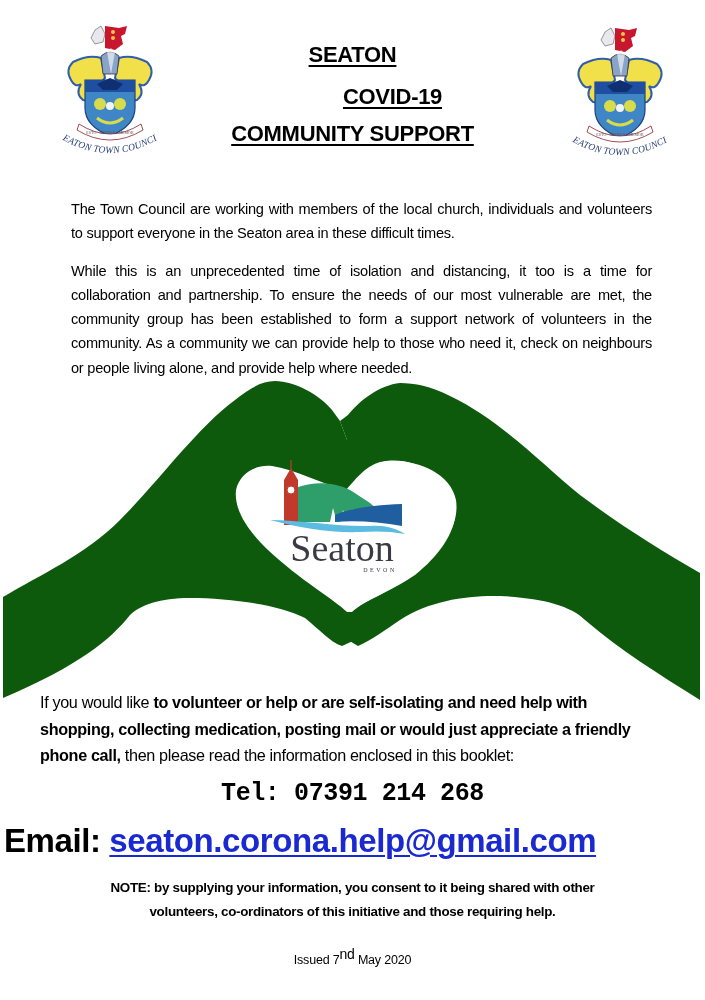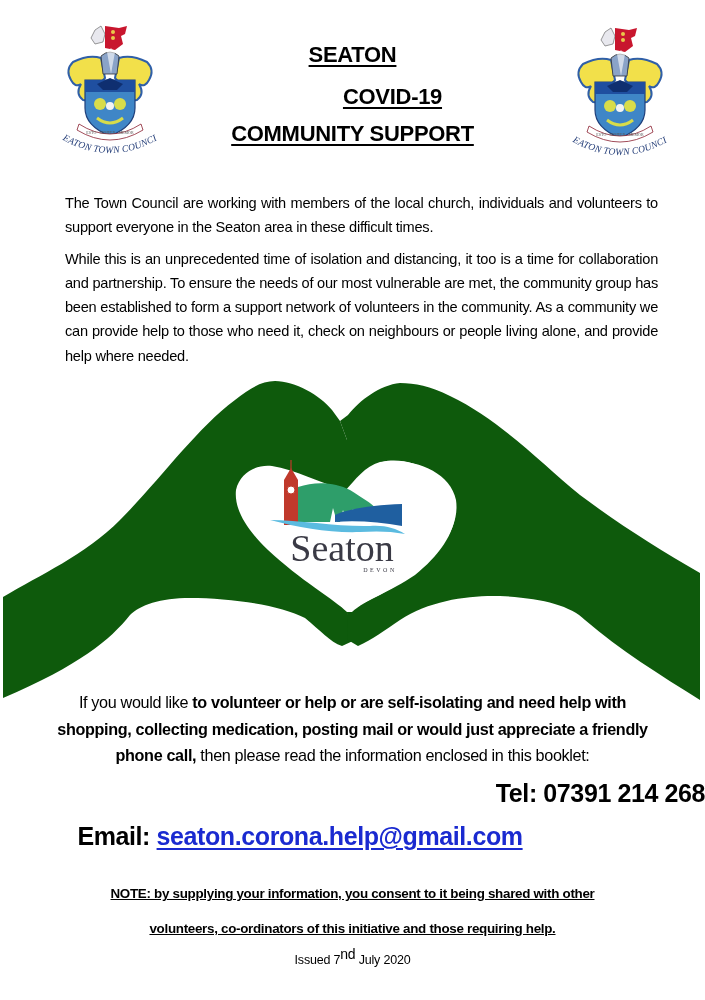--- a/index.html
+++ b/index.html
@@ -1,27 +1,27 @@
 <!DOCTYPE html>
 <html><head>
 <meta charset="utf-8">
 <style>
   html, body { margin:0; padding:0; background:#ffffff; }
   body { width:705px; height:1000px; position:relative; overflow:hidden; font-family:"Liberation Sans", sans-serif; color:#000; }
   .crest { position:absolute; width:110px; height:140px; }
   .title-line { position:absolute; left:0; width:705px; text-align:center; font-weight:bold; font-size:22px; text-decoration:underline; text-decoration-thickness:2px; text-underline-offset:3px; letter-spacing:-0.3px; }
   .intro { position:absolute; left:57px; width:609px; top:183px; font-size:14.6px; line-height:24.1px; text-align:justify; letter-spacing:-0.25px; }
-  .intro p { margin:8px; }
+  .intro p { margin:14px; }
   .hands { position:absolute; left:0; top:370px; width:705px; height:340px; }
-  .cta { position:absolute; left:40px; width:625px; top:689px; font-size:16.2px; line-height:26.5px; text-align:center; letter-spacing:-0.35px; }
+  .cta { position:absolute; left:40px; width:625px; top:689px; font-size:16.2px; line-height:26.5px; letter-spacing:-0.35px; }
   .cta b { font-weight:bold; }
-  .tel { position:absolute; left:0; width:705px; top:779px; text-align:right; font-size:25px; font-weight:bold; letter-spacing:-0.4px; }
-  .email { position:absolute; left:0; width:600px; top:822px; text-align:center; font-size:25px; font-weight:bold; letter-spacing:-0.4px; }
+  .tel { position:absolute; left:0; width:705px; top:779px; text-align:center; font-size:25px; font-weight:bold; letter-spacing:-0.4px;font-family:Liberation Mono, monospace; }
+  .email { position:absolute; left:0; width:600px; top:822px; text-align:center; font-size:33px; font-weight:bold; letter-spacing:-0.4px; }
   .email a { color:#1a2ad0; text-decoration:underline; text-decoration-thickness:2px; text-underline-offset:3px; }
-  .note { position:absolute; left:90px; width:525px; top:876px; text-align:center; font-size:13.4px; line-height:35px; font-weight:bold; letter-spacing:-0.3px;text-decoration:underline; }
+  .note { position:absolute; left:90px; width:525px; top:876px; text-align:center; font-size:13.4px; line-height:24px; font-weight:bold; letter-spacing:-0.3px; }
   .issued { position:absolute; left:0; width:705px; top:946px; text-align:center; font-size:12.5px; letter-spacing:-0.2px; }
   .issued sup { font-size:14px; vertical-align:5px; }
 </style>
 </head>
 <body>
 
 <div class="crest" style="left:55px; top:22px;">
   <svg width="110" height="140" viewBox="0 0 110 140">
 
     <path d="M40 8 l6 -4 l4 8 l-2 8 l-8 2 l-4 -6 z" fill="#e8e8ee" stroke="#555" stroke-width="0.6"></path>
@@ -170,14 +170,14 @@
 </div>
 
 <div class="tel">Tel: 07391 214 268</div>
 <div class="email">
   <span>Email: </span><a>seaton.corona.help@gmail.com</a>
 </div>
 
 <div class="note">NOTE: by supplying your information, you consent to it being shared with other volunteers, co-ordinators of this initiative and those requiring help.</div>
 
 <div class="issued">
-  <span>Issued 7</span><sup>nd</sup><span> July 2020</span>
+  <span>Issued 7</span><sup>nd</sup><span> May 2020</span>
 </div>
 
 </body></html>

